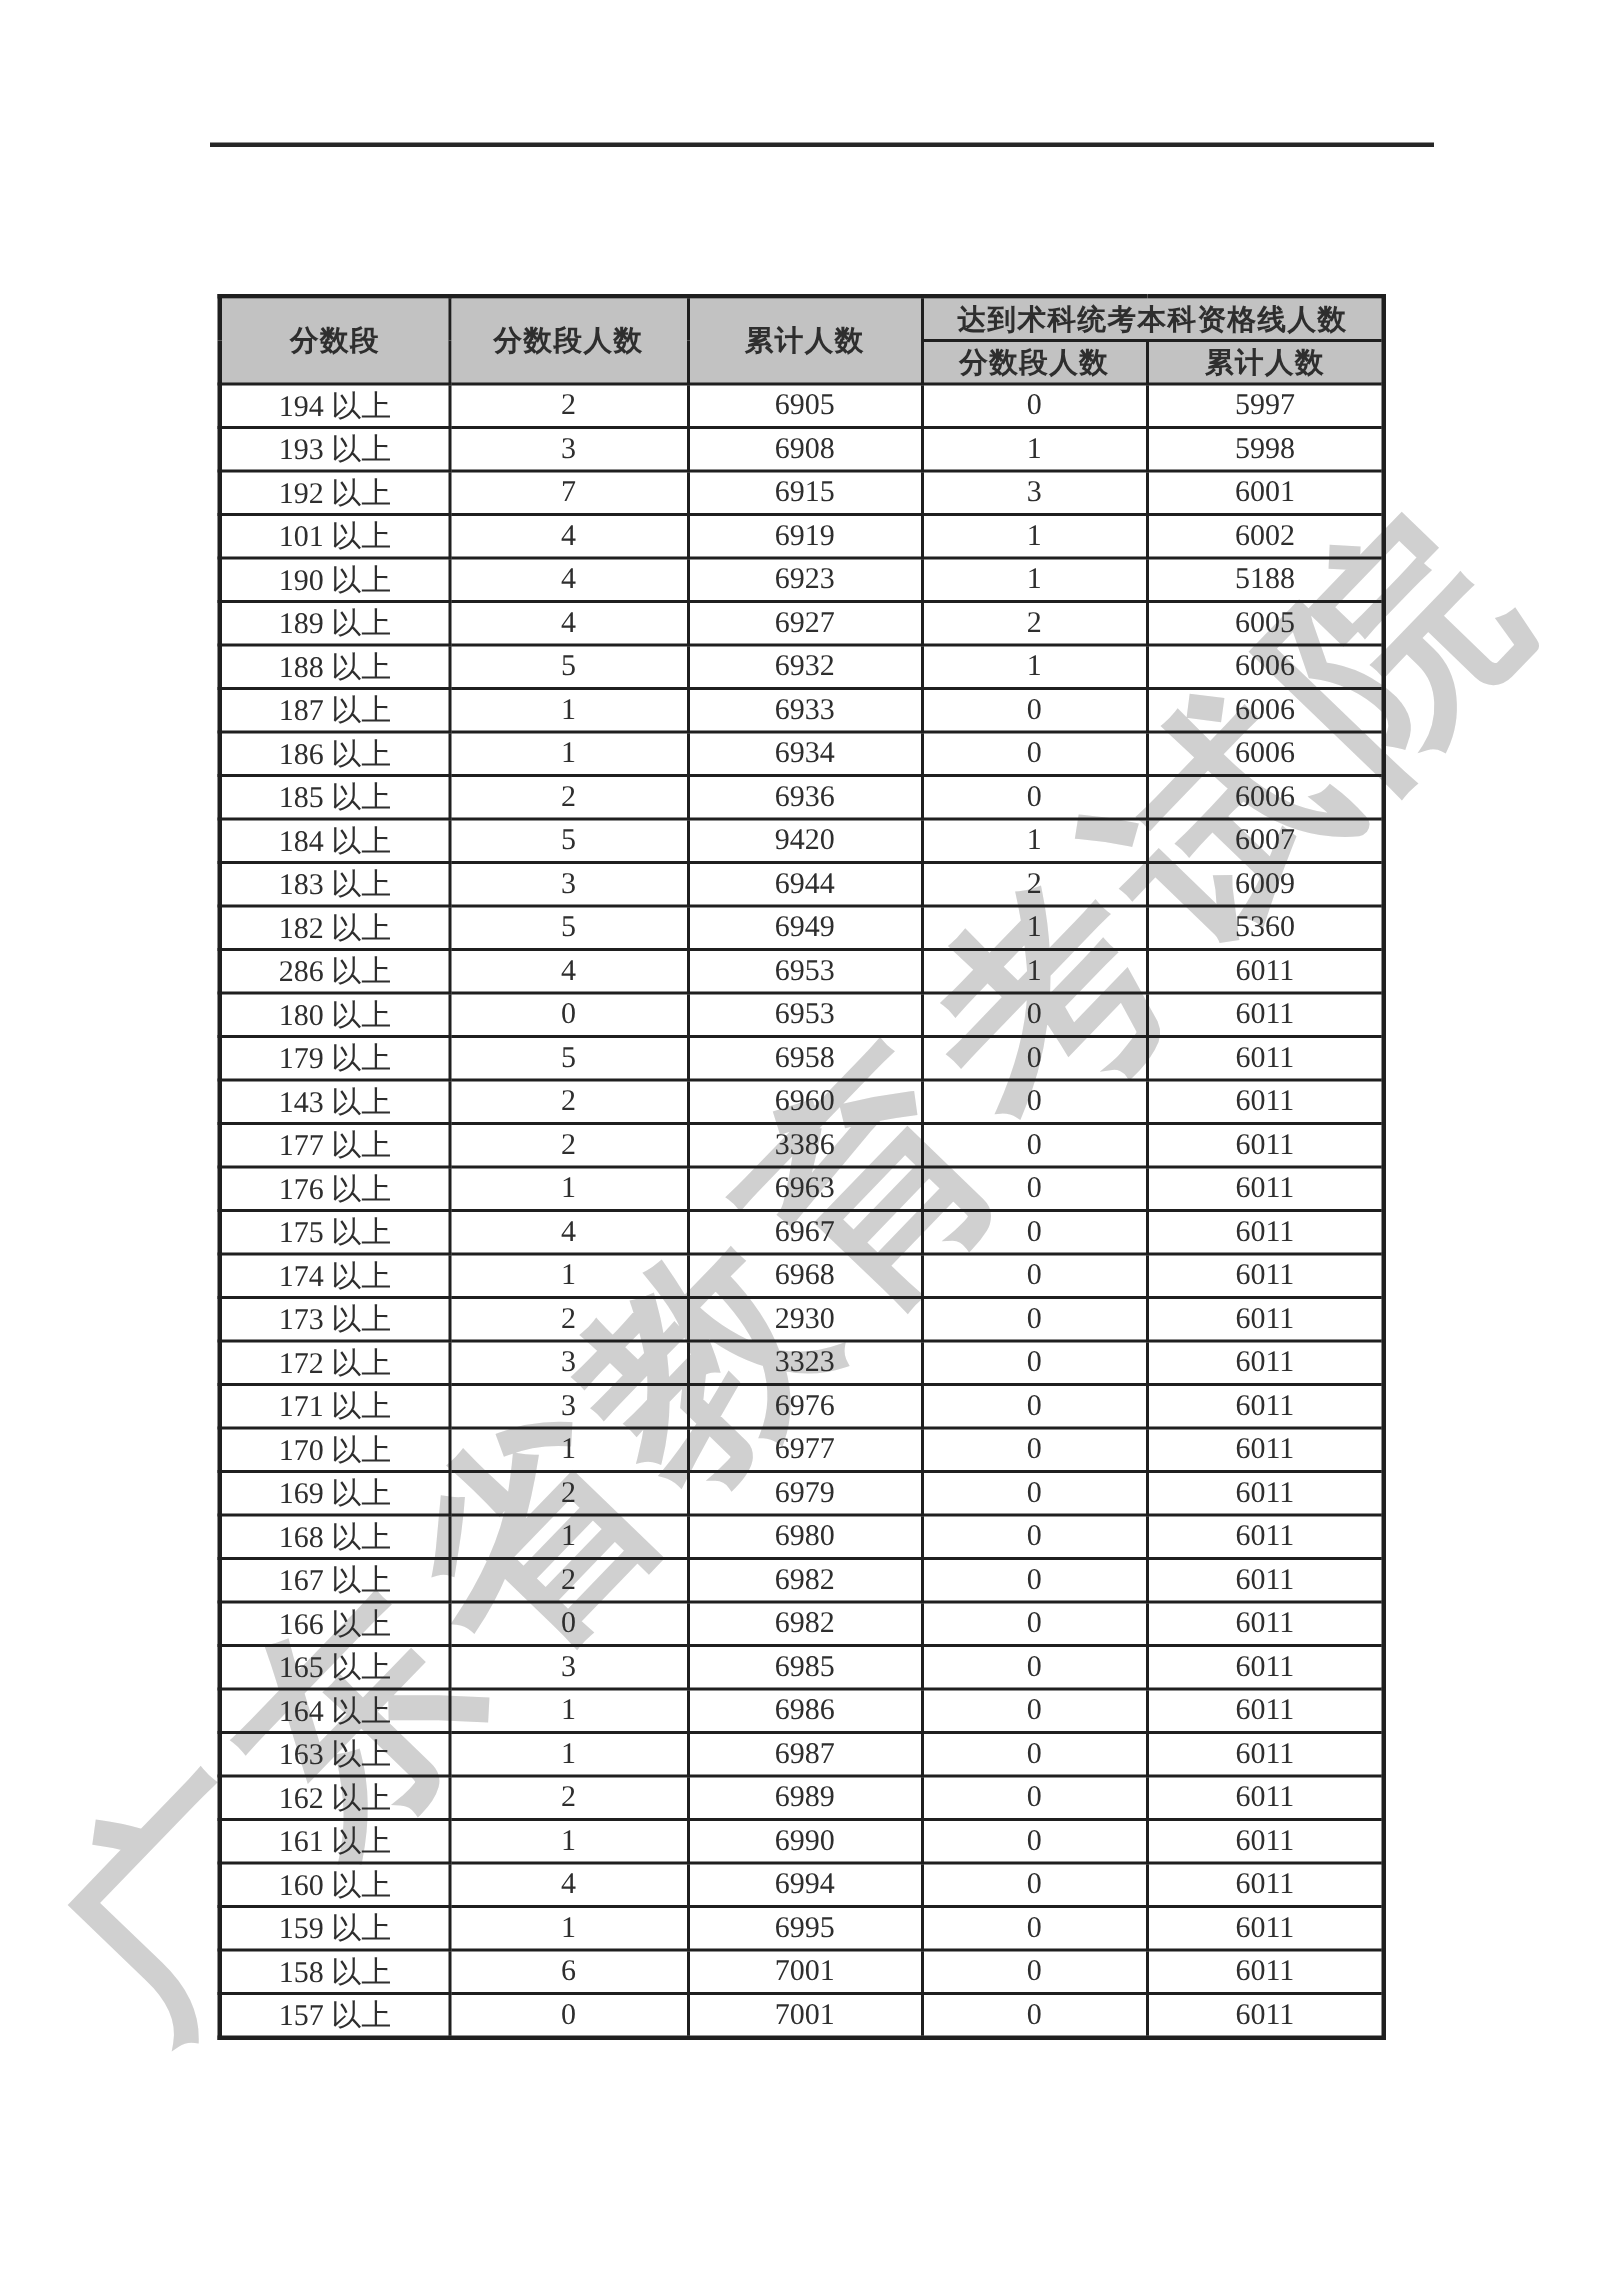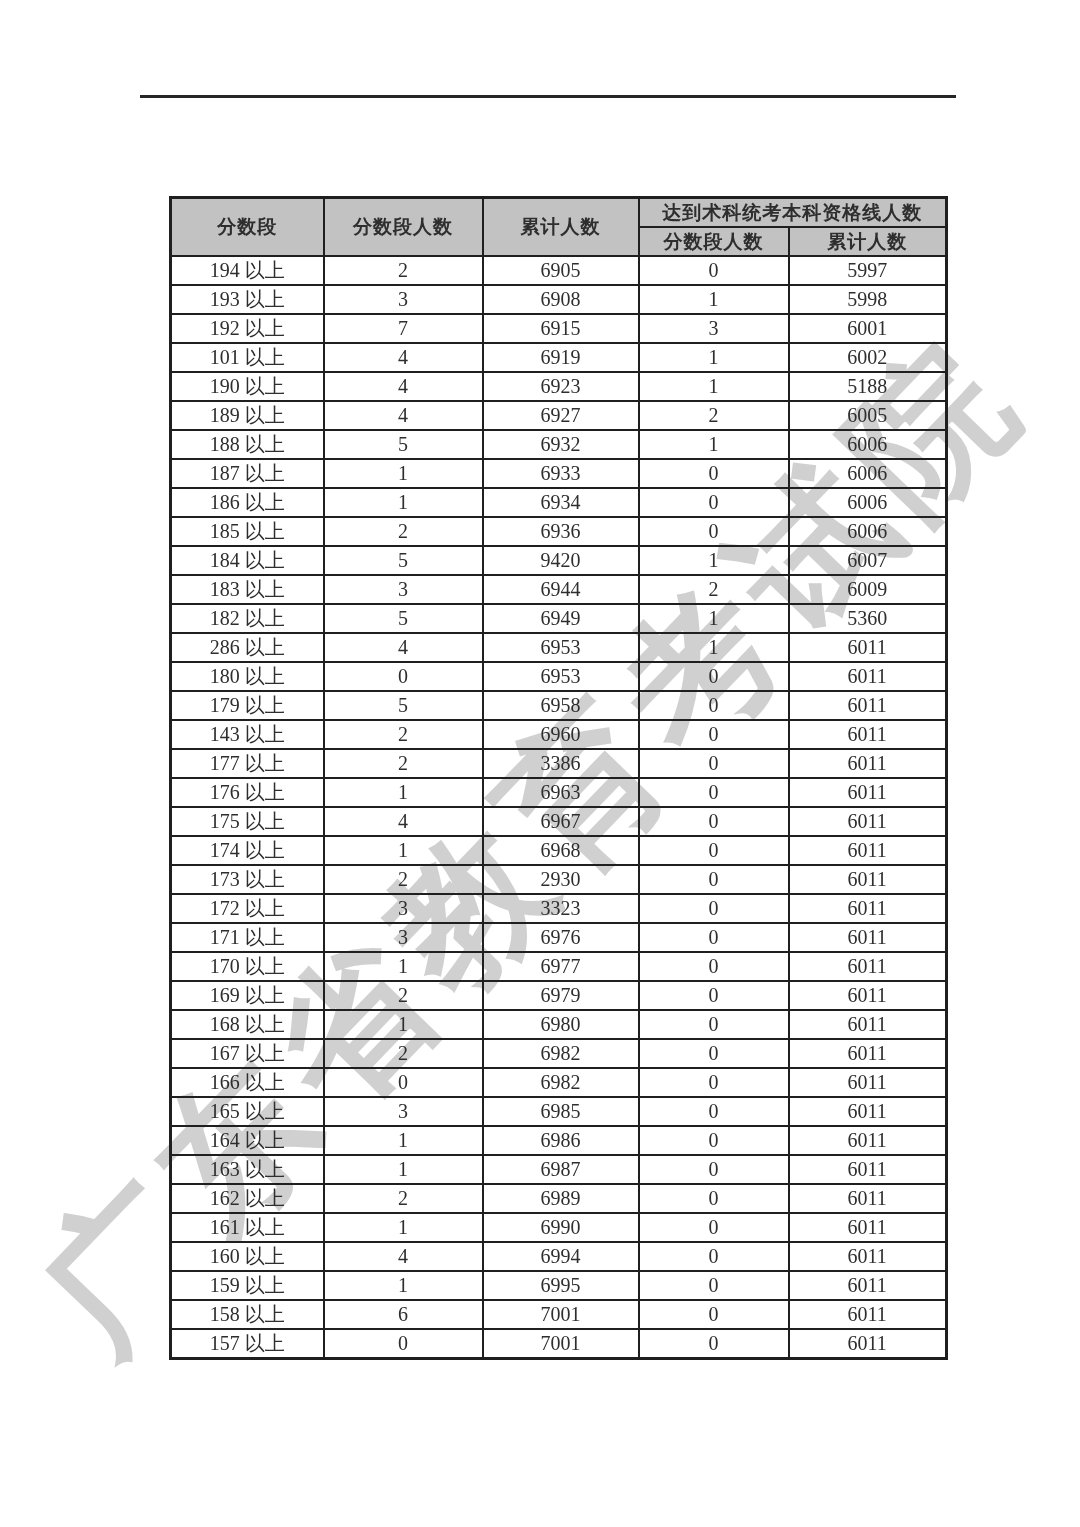--- a/index.html
+++ b/index.html
@@ -48,21 +48,21 @@
     background:transparent;
   }
   table.score-table th,
   table.score-table td{
     border:2px solid var(--border);
     text-align:center;
     vertical-align:middle;
     padding:0;
     overflow:hidden;
   }
-  table.score-table{border:3px solid var(--border);margin-left:24px;}
+  table.score-table{border:3px solid var(--border);}
   table.score-table th{
     background:var(--header-bg);
     font-size:19px;
     font-weight:bold;
     height:27px;
     letter-spacing:1px;
   }
   table.score-table td{
     font-size:20px;
     height:25px;

